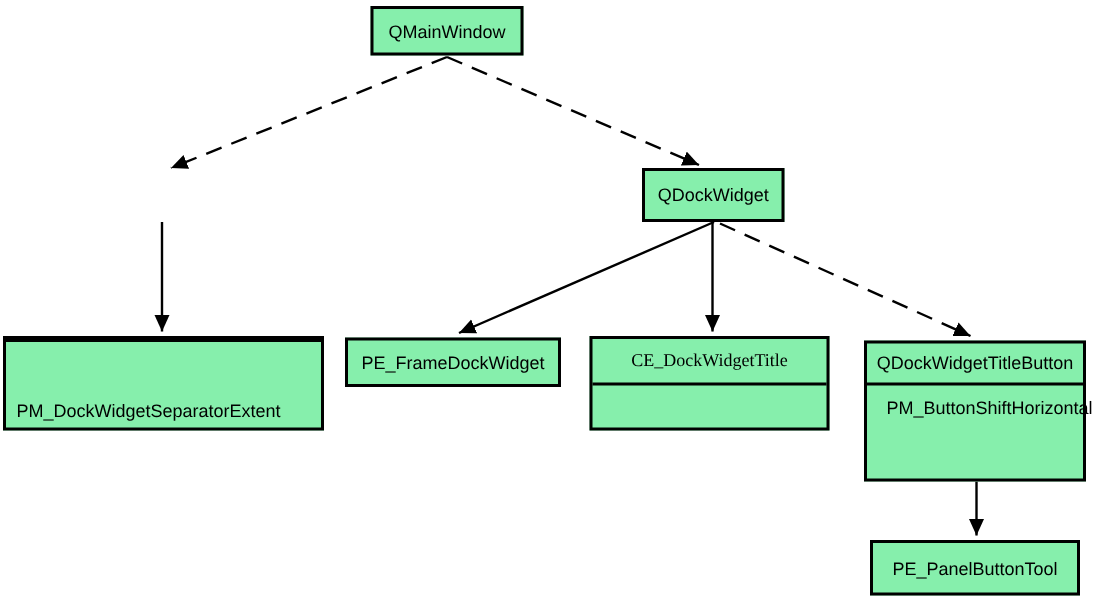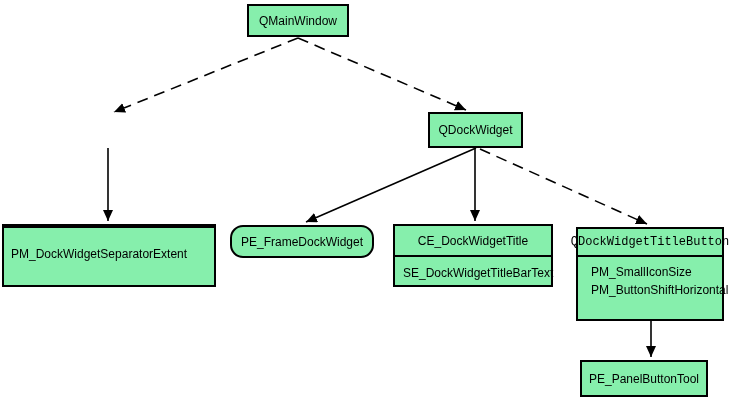--- a/index.html
+++ b/index.html
@@ -100,43 +100,39 @@
     <span>QMainWindow</span>
   </div>
 
 
   <div class="node simple" style="left:428px; top:112px; width:95px; height:36px;">
     <span>QDockWidget</span>
   </div>
 
   <div class="node" style="left:2px; top:224px; width:214px; height:63px;">
     <div class="divider"></div>
-    <div class="compartment-body" style="padding-top:17px;">
+    <div class="compartment-body" style="padding-top:5px;margin-top:32px;">
       <div class="attr-line">PM_DockWidgetSeparatorExtent</div>
     </div>
   </div>
 
-  <div class="node simple" style="left:230px; top:225px; width:144px; height:33px;border-radius:13px;">
+  <div class="node simple" style="left:230px; top:225px; width:144px; height:33px;">
     <span>PE_FrameDockWidget</span>
   </div>
 
   <div class="node" style="left:393px; top:224px; width:160px; height:63px;">
-    <div class="compartment-title" style="height:29px;">CE_DockWidgetTitle</div>
+    <div class="compartment-title" style="height:29px;font-family:Liberation Serif, serif;">CE_DockWidgetTitle</div>
     <div class="divider"></div>
-    <div class="compartment-body" style="padding-top:7px; padding-left:8px;">
-      <div class="attr-line">SE_DockWidgetTitleBarText</div>
-    </div>
   </div>
 
   <div class="node" style="left:576px; top:227px; width:148px; height:94px;">
-    <div class="compartment-title" style="height:26px;font-family:Liberation Mono, monospace;">QDockWidgetTitleButton</div>
+    <div class="compartment-title" style="height:26px;">QDockWidgetTitleButton</div>
     <div class="divider"></div>
     <div class="compartment-body pad-more">
-      <div class="attr-line">PM_SmallIconSize</div>
       <div class="attr-line">PM_ButtonShiftHorizontal</div>
     </div>
   </div>
 
-  <div class="node simple" style="left:580px; top:360px; width:128px; height:37px;">
+  <div class="node simple" style="left:580px; top:360px; width:140px; height:37px;">
     <span>PE_PanelButtonTool</span>
   </div>
 
 </div>
 
 </body></html>

